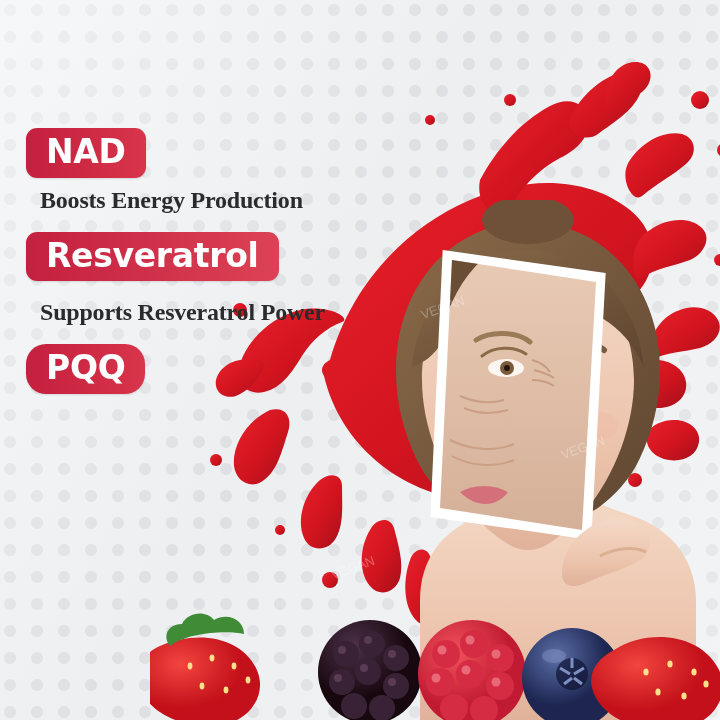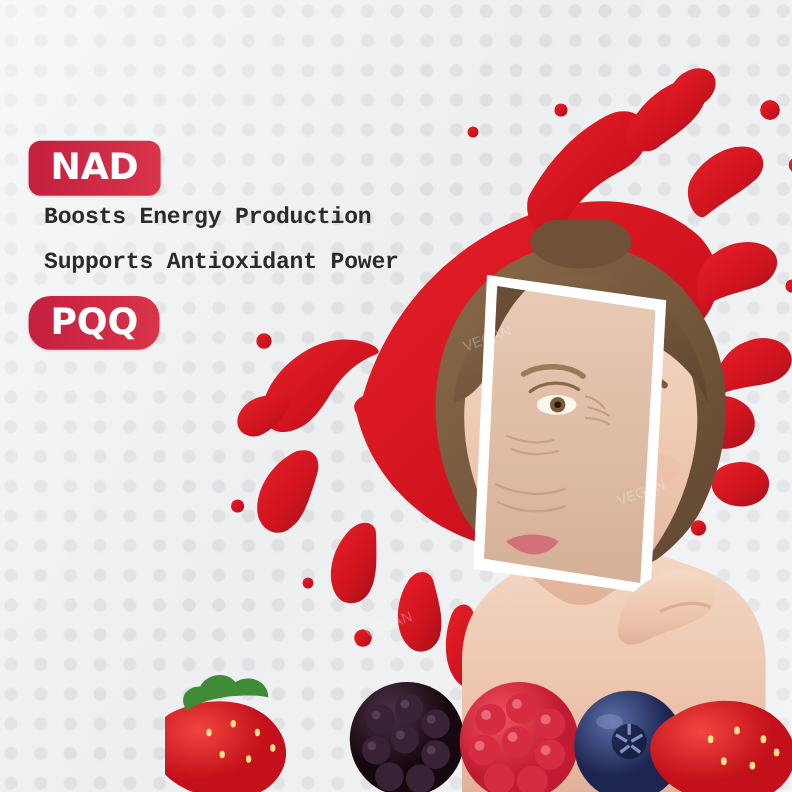--- a/index.html
+++ b/index.html
@@ -102,24 +102,24 @@
     box-shadow: 0 1px 2px rgba(0,0,0,0.12);
   }
   .pill-1 { background: linear-gradient(90deg,#c4203f 0%, #d8344a 100%); }
   .pill-2 { background: linear-gradient(90deg,#c4203f 0%, #dc4255 100%); }
   .pill-3 { background: linear-gradient(90deg,#c4203f 0%, #d8344a 100%); }
   .pill-4 { background: linear-gradient(90deg,#c4203f 0%, #d8344a 100%); border-radius: 20px; }
 
   .desc {
     margin-top: 9px;
     margin-left: 14px;
-    font-size: 21px;
+    font-size: 24px;
     font-weight: bold;
     color: #2b2b2b;
-    font-family: Liberation Mono, monospace;
+    font-family: Liberation Serif, serif;
     letter-spacing: -0.2px;
   }
 
   .watermark {
     position: absolute;
     color: rgba(255,255,255,0.30);
     font-size: 13px;
     font-family: "Liberation Sans", sans-serif;
     transform: rotate(-20deg);
     pointer-events: none;
@@ -363,24 +363,25 @@
 
 
   <div class="benefits">
 
     <div class="benefit">
       <div class="pill pill-1">NAD</div>
       <div class="desc">Boosts Energy Production</div>
     </div>
 
     <div class="benefit">
+      <div class="pill pill-2">Resveratrol</div>
     </div>
 
     <div class="benefit">
-      <div class="desc">Supports Antioxidant Power</div>
+      <div class="desc">Supports Resveratrol Power</div>
     </div>
 
     <div class="benefit">
       <div class="pill pill-4">PQQ</div>
     </div>
 
   </div>
 </div>
 
 </body></html>

